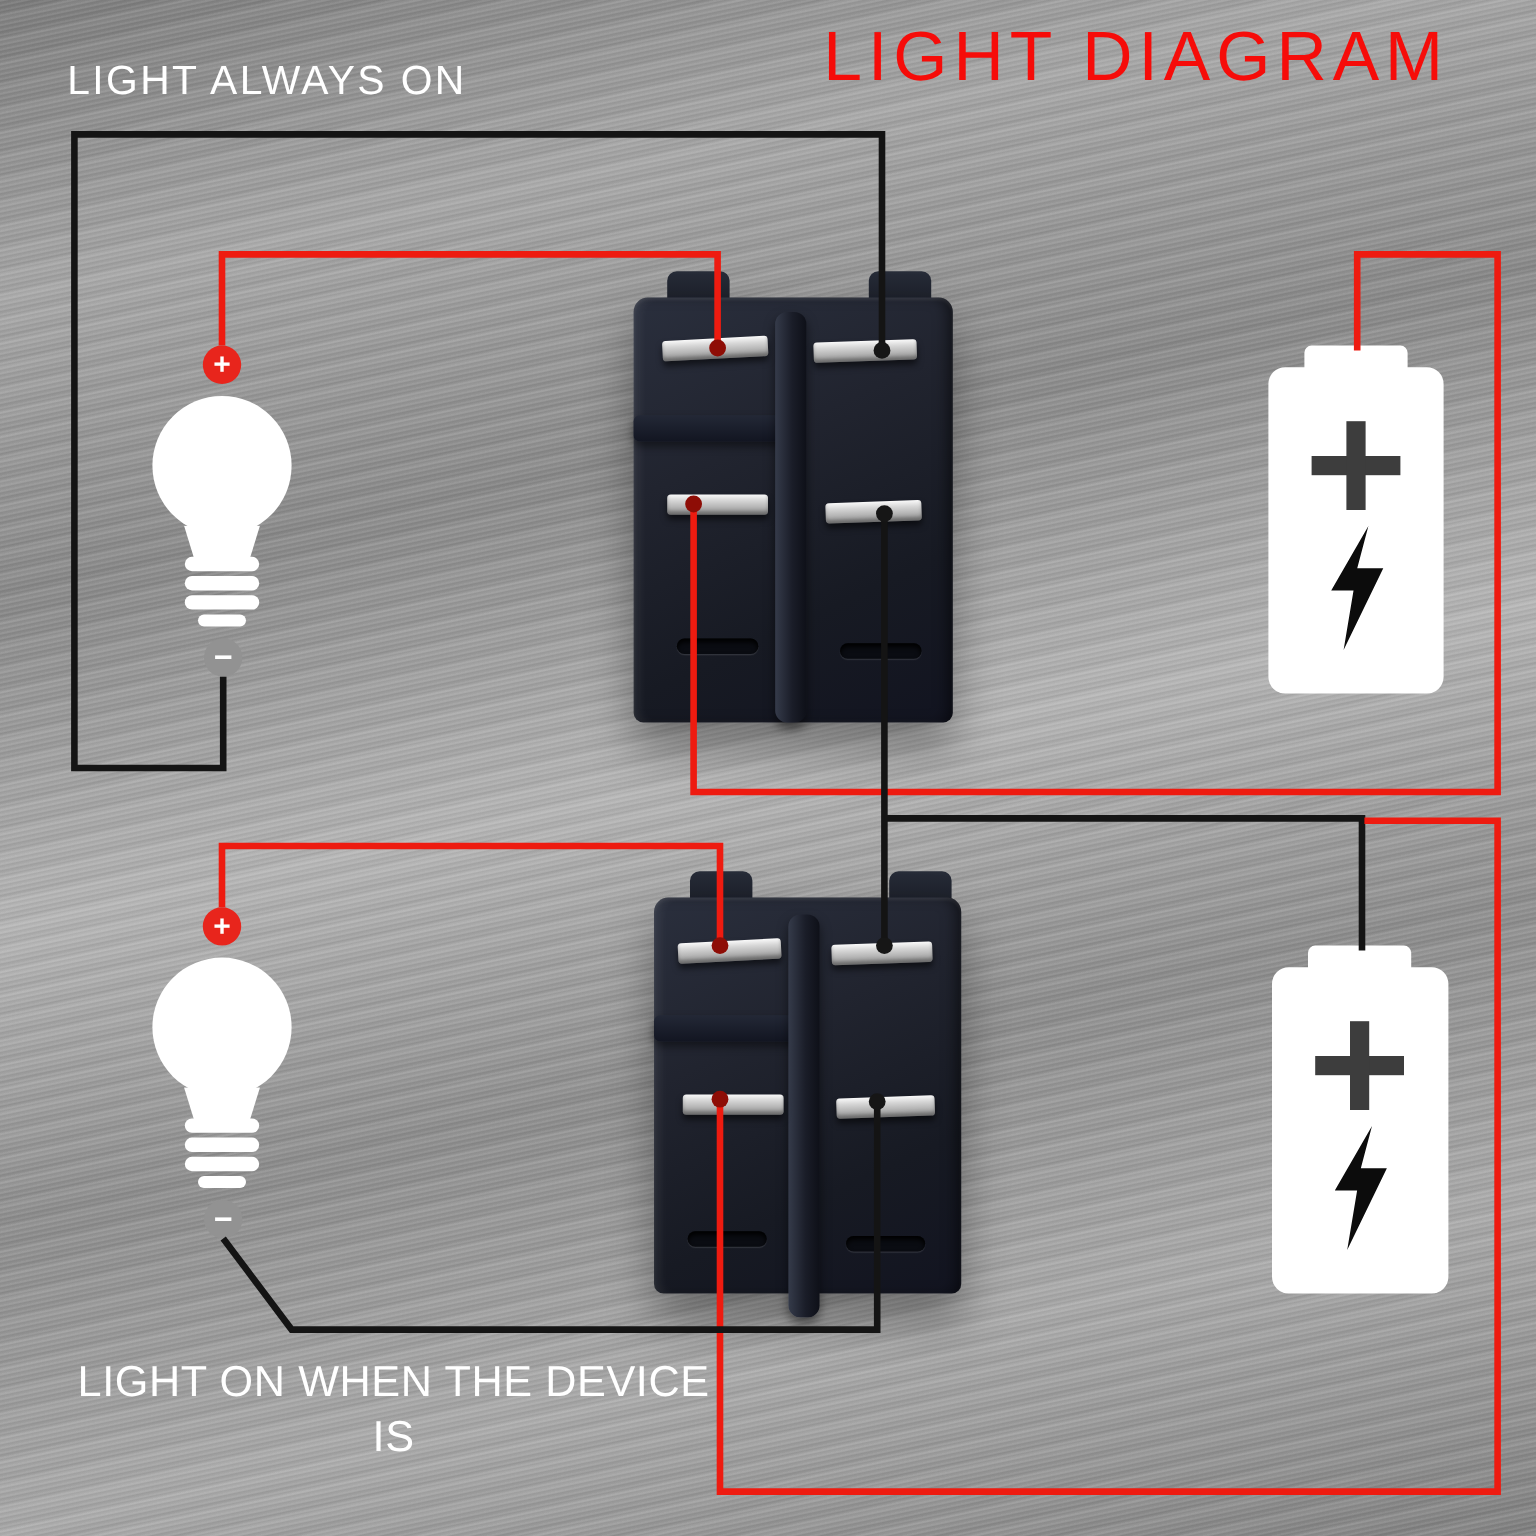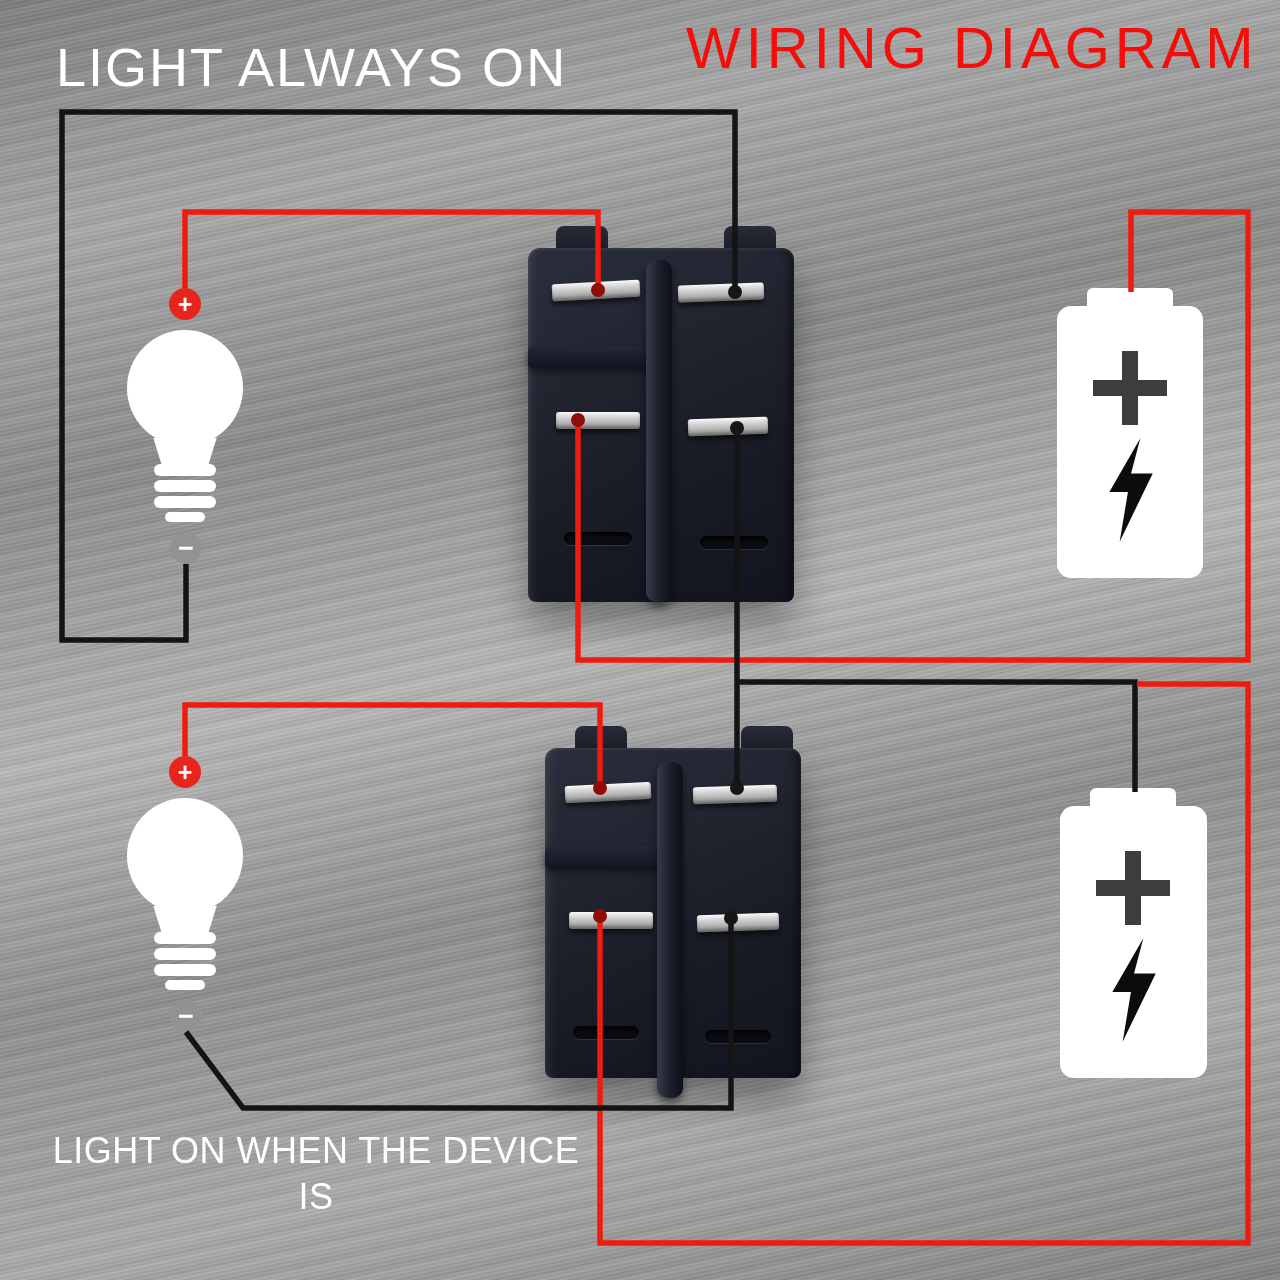--- a/index.html
+++ b/index.html
@@ -5,22 +5,22 @@
   html,body{margin:0;padding:0;}
   body{width:1280px;height:1280px;overflow:hidden;font-family:"Liberation Sans",sans-serif;}
   .stage{position:relative;width:1280px;height:1280px;overflow:hidden;
     background:
       repeating-linear-gradient(168deg, rgba(255,255,255,0.07) 0px, rgba(255,255,255,0.07) 1px, rgba(0,0,0,0.05) 2px, rgba(0,0,0,0.02) 3px, rgba(255,255,255,0.03) 4px),
       repeating-linear-gradient(168deg, rgba(0,0,0,0.00) 0px, rgba(0,0,0,0.05) 9px, rgba(255,255,255,0.06) 14px, rgba(0,0,0,0.00) 19px),
       linear-gradient(168deg, #7e7e7e 0%, #a8a8a8 16%, #8b8b8b 32%, #b6b6b6 50%, #8f8f8f 66%, #ababab 82%, #828282 100%);
   }
   .label{position:absolute;z-index:5;color:#ffffff;}
   .title{position:absolute;z-index:5;left:686px;top:14px;font-size:58px;letter-spacing:5px;color:#f60c09;white-space:nowrap;}
-  .heading-top{left:56px;top:36px;font-size:54px;letter-spacing:2px;white-space:nowrap;}
-  .caption{left:42px;top:1128px;width:548px;font-size:36px;letter-spacing:0.5px;text-align:center;line-height:1.28;}
+  .heading-top{left:56px;top:48px;font-size:34px;letter-spacing:2px;white-space:nowrap;}
+  .caption{left:54px;top:1128px;width:548px;font-size:36px;letter-spacing:0.5px;text-align:center;line-height:1.28;}
 
   
   .bulb{position:absolute;width:116px;height:290px;z-index:10;}
   .bulb-glass{position:absolute;left:0;top:42px;width:116px;height:116px;border-radius:50%;background:#ffffff;}
   .bulb-neck{position:absolute;left:22px;top:150px;width:72px;height:28px;background:#ffffff;clip-path:polygon(6% 0,94% 0,82% 100%,18% 100%);}
   .bulb-bar{position:absolute;left:27px;width:62px;height:12px;background:#ffffff;border-radius:6px;}
   .b1{top:176px;} .b2{top:192px;} .b3{top:208px;}
   .bulb-tip{position:absolute;left:38px;top:224px;width:40px;height:10px;background:#ffffff;border-radius:5px;}
   .badge{position:absolute;width:32px;height:32px;border-radius:50%;color:#fff;font-weight:bold;font-size:25px;line-height:32px;text-align:center;}
   .badge.plus{left:42px;top:0;background:#e8251c;}
@@ -56,21 +56,21 @@
   .bat-plus::after{content:"";position:absolute;left:29px;top:-29px;width:16px;height:74px;background:#3d3d3d;}
   .bat-bolt{position:absolute;left:42px;top:150px;}
 
   .wires{position:absolute;left:0;top:0;z-index:30;pointer-events:none;}
 </style>
 </head>
 <body>
 
 <div class="stage">
 
-  <div class="title">WIRING DIAGRAM</div>
+  <div class="title">LIGHT DIAGRAM</div>
   <div class="label heading-top">LIGHT ALWAYS ON</div>
   <div class="label caption">
     <div>LIGHT ON WHEN THE DEVICE IS</div>
   </div>
 
   <div class="bulb bulb-a">
     <div class="badge plus">+</div>
     <div class="bulb-glass"></div>
     <div class="bulb-neck"></div>
     <div class="bulb-bar b1"></div>

